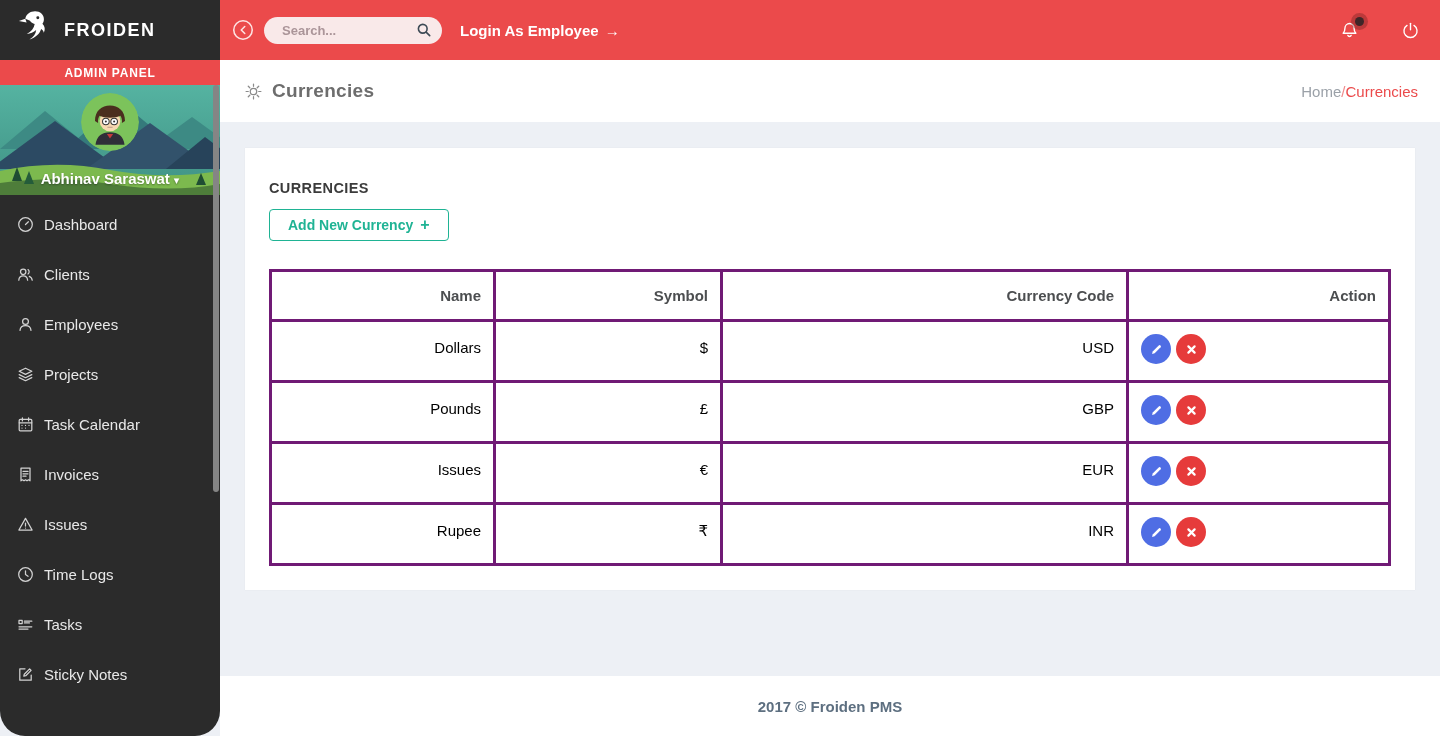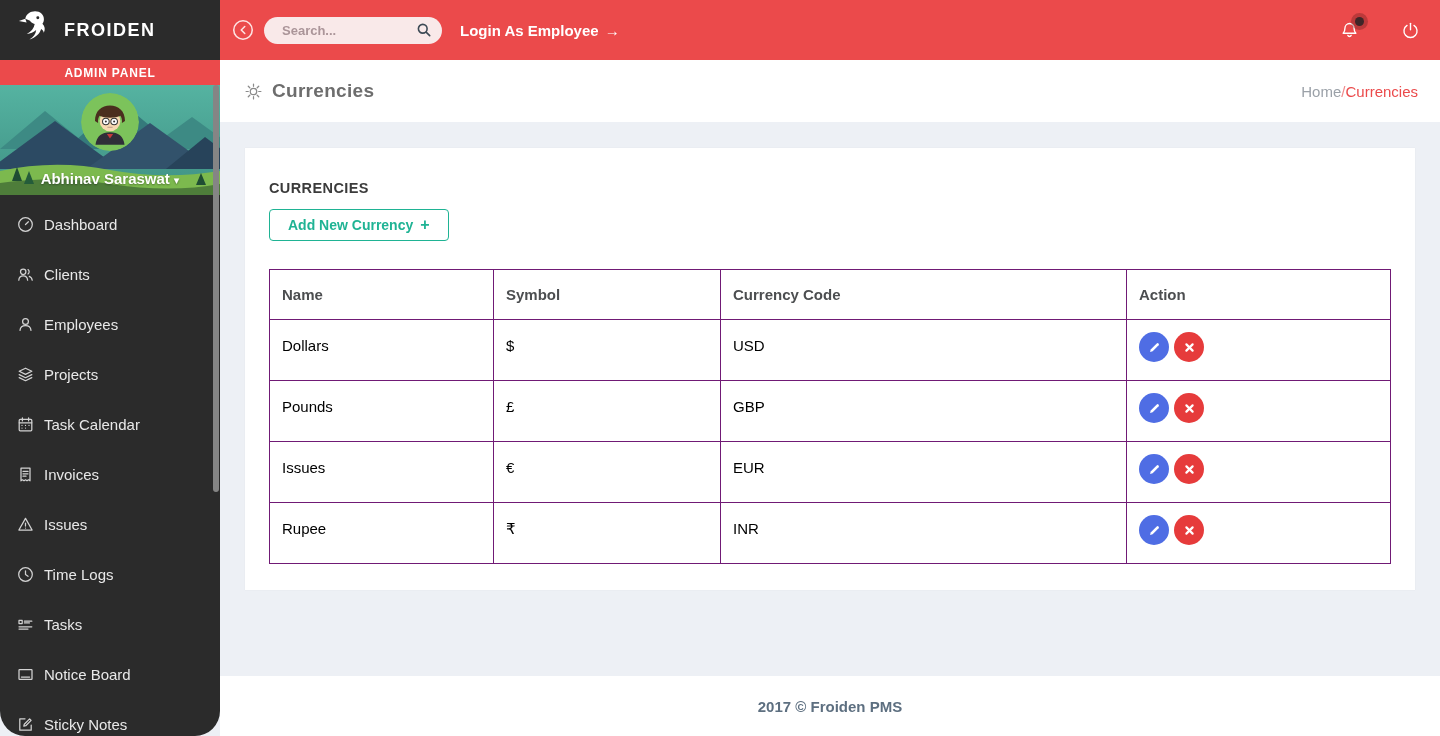--- a/index.html
+++ b/index.html
@@ -68,21 +68,21 @@
   .content { flex:1; background:#edf0f5; padding:26px 25px 0 25px; }
   .card { background:#fff; width:100%; height:442px; padding:32px 24px 24px 24px;
           box-shadow:0 0 1px rgba(0,0,0,.08); }
   .card-heading { font-size:14.5px; font-weight:700; color:#3b3b3b; letter-spacing:.4px; }
   .add-btn { margin-top:13px; display:inline-flex; align-items:center; background:#fff;
              border:1px solid #1fb394; color:#1fb394; font-size:14px; font-weight:700;
              padding:7px 18px; border-radius:4px; cursor:pointer; font-family:inherit; }
   .add-btn .plus { margin-left:7px; font-size:16px; font-weight:800; line-height:1; }
 
   table.currency-table { width:100%; border-collapse:collapse; margin-top:28px; }
-  .currency-table th, .currency-table td { border:1px solid #701a75; text-align:left; }
+  .currency-table th, .currency-table td { border:3px solid #701a75; text-align:right; }
   .currency-table th { height:50px; padding:0 12px; font-size:15px; font-weight:700; color:#4c4e50; }
   .currency-table td { height:61px; padding:17px 12px 0 12px; vertical-align:top;
                        font-size:15px; color:#000000; }
   .currency-table th:nth-child(1){ width:224px; }
   .currency-table th:nth-child(2){ width:227px; }
   .currency-table th:nth-child(3){ width:406px; }
   .td-action { padding-top:12px !important; }
   .action-btns { display:flex; gap:5px; }
   .circle-btn { width:30px; height:30px; border-radius:50%; border:none; cursor:pointer;
                 display:inline-flex; align-items:center; justify-content:center; padding:0; }
@@ -233,29 +233,20 @@
               <rect x="2" y="4.4" width="3.2" height="3.2"></rect>
               <path d="M7.4 5.2h7.4M7.4 6.9h5"></path>
               <path d="M2 10.8h12.8M2 13h9"></path>
             </svg>
           </span>
           <span>Tasks</span>
         </div>
         <div class="menu-item">
           <span class="mi">
             <svg viewBox="0 0 17 17">
-              <rect x="2" y="3.6" width="13" height="9.8" rx="0.6"></rect>
-              <path d="M4.4 11h8.2"></path>
-            </svg>
-          </span>
-          <span>Notice Board</span>
-        </div>
-        <div class="menu-item">
-          <span class="mi">
-            <svg viewBox="0 0 17 17">
               <path d="M14.2 9v5.2H2.8V2.8H8"></path>
               <path d="M6.8 10.2l2-.5 5.3-5.3-1.5-1.5-5.3 5.3z"></path>
             </svg>
           </span>
           <span>Sticky Notes</span>
         </div>
       </nav>
     <div class="side-scroll-thumb"></div>
   </aside>
 

